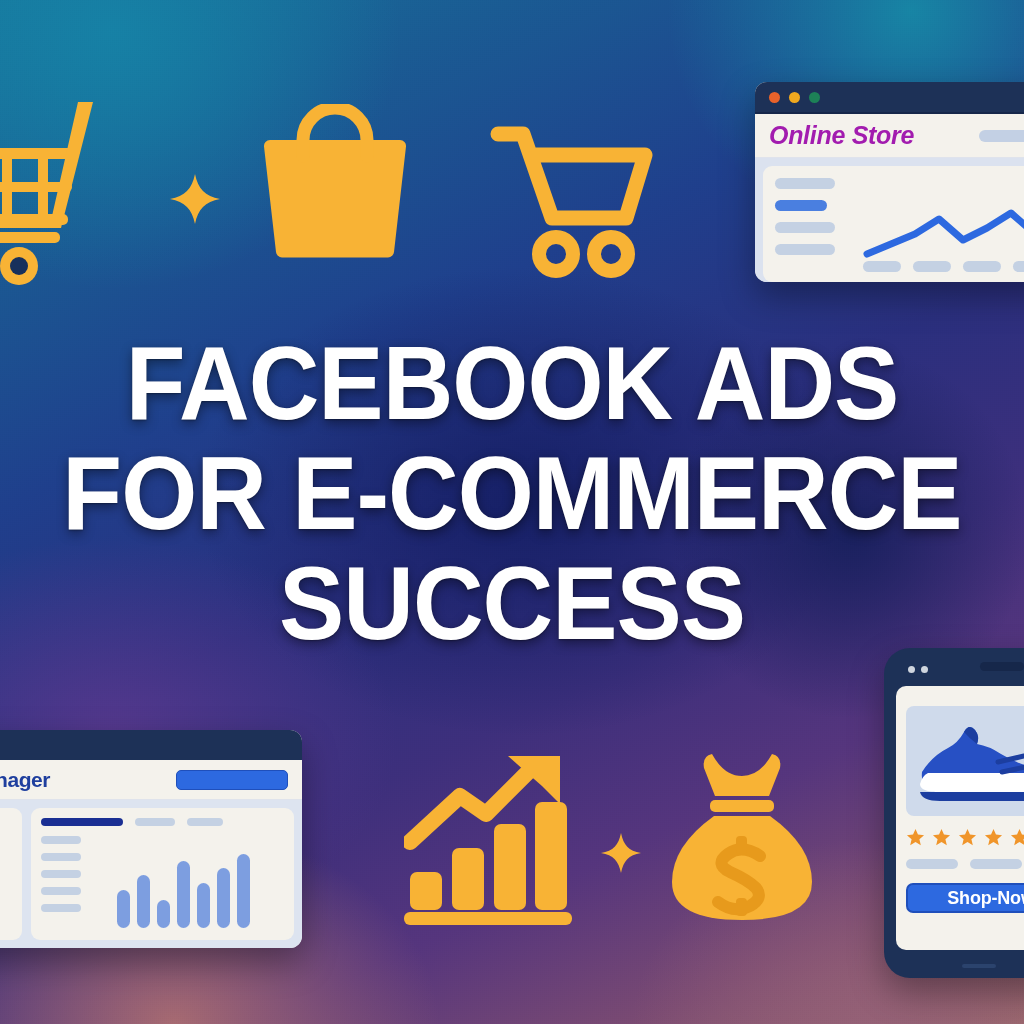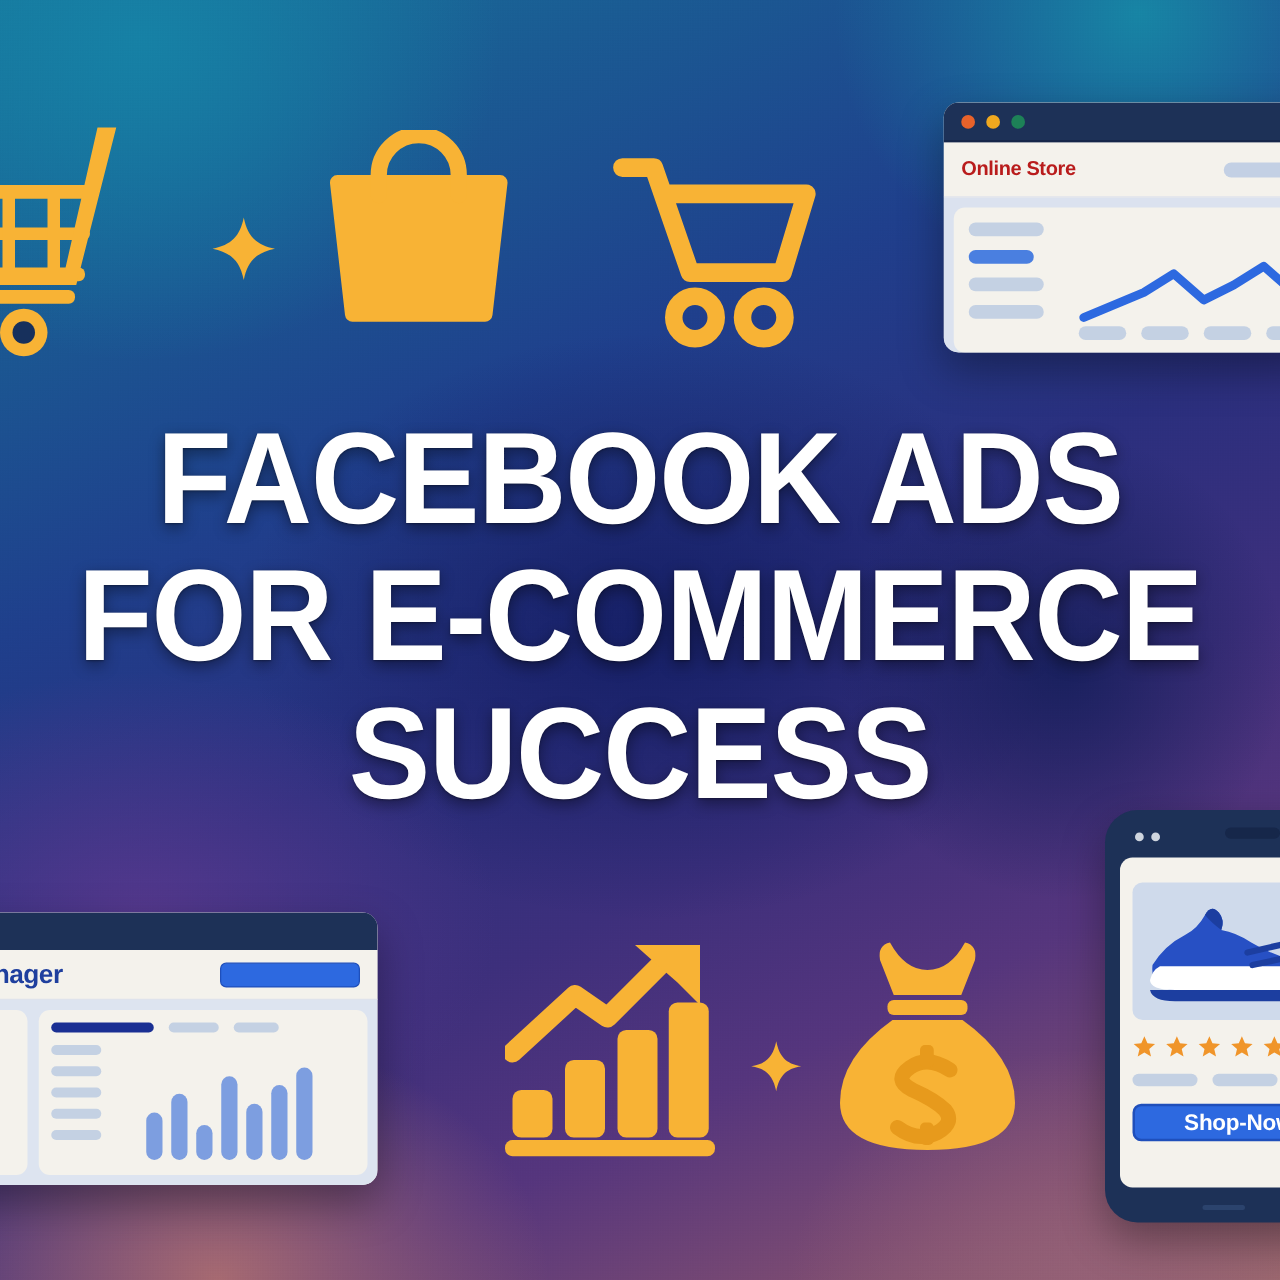--- a/index.html
+++ b/index.html
@@ -106,21 +106,21 @@
   .dot { width:11px; height:11px; border-radius:50%; }
   .dot.r { background:#e8622a; }
   .dot.y { background:#efa81f; }
   .dot.g { background:#1d8157; }
   #browser-store .titlebar {
     height:44px; background:#f4f2ec; display:flex; align-items:center;
     justify-content:space-between; padding:0 14px;
     border-bottom:1px solid #dfe3ec;
   }
   #browser-store .titlebar .t {
-    color:#b91c1c; font-size:16px; font-weight:bold; letter-spacing:-.3px;
+    color:#a21caf; font-size:25px; font-weight:bold; letter-spacing:-.3px;font-style:italic;
   }
   #browser-store .titlebar .pill {
     width:62px; height:12px; border-radius:6px; background:#c3d0e4;
   }
   #browser-store .body { background:#dbe2ef; padding:8px 0 0 8px; height:124px; }
   #browser-store .card {
     background:#f4f2ec; border-radius:9px; height:116px;
     display:flex; padding:12px 0 0 12px; gap:14px; overflow:hidden;
   }
   #browser-store .side { width:74px; display:flex; flex-direction:column; gap:11px; }

